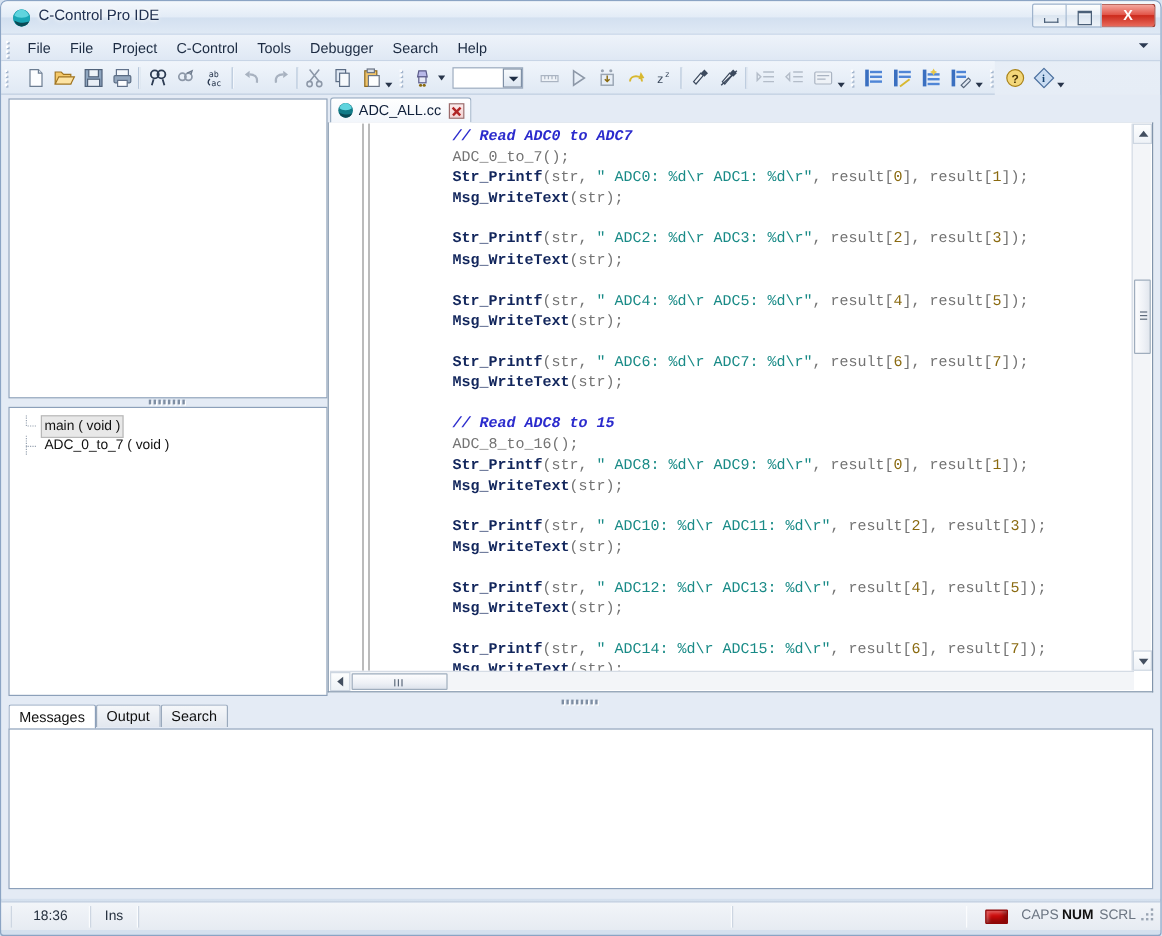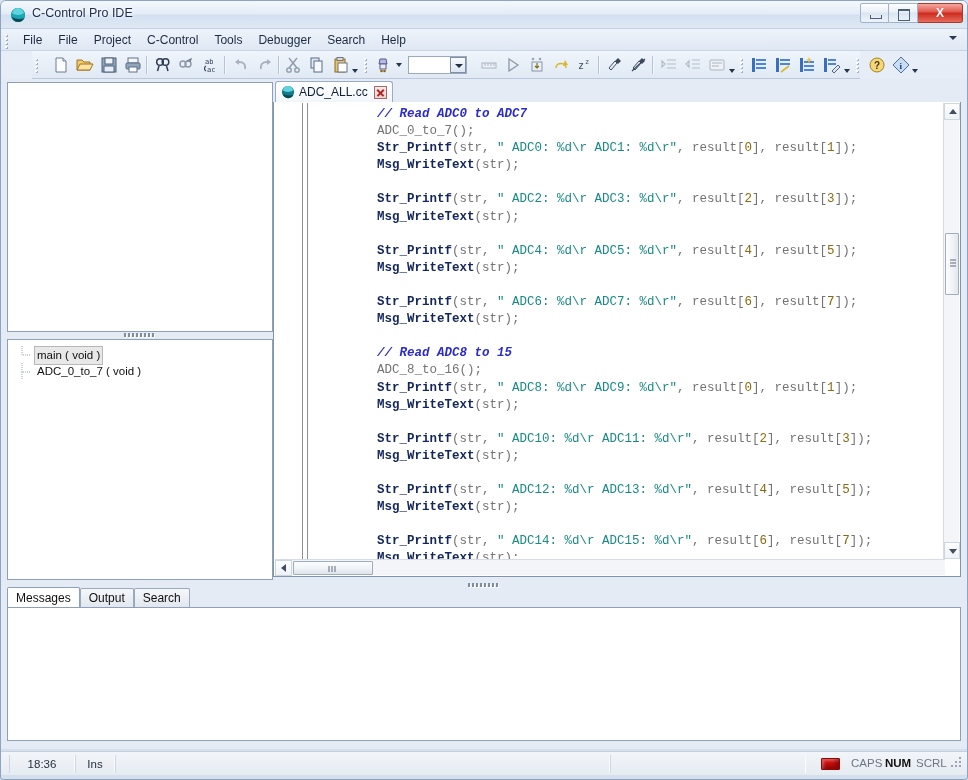--- a/index.html
+++ b/index.html
@@ -74,21 +74,20 @@
   .menu-chevron{
     position:absolute;right:10px;top:7px;width:0;height:0;
     border-left:4px solid transparent;border-right:4px solid transparent;border-top:4px solid #2b3a52;
   }
   
   .toolbar{
     position:absolute;left:0;top:50px;width:828px;height:28px;
     background:linear-gradient(to bottom,#f0f5fb,#e0e9f4);
     border-bottom:1px solid #b9c9dd;
     box-sizing:border-box;
-    margin-left:31px;
   }
   .tb-grip{position:absolute;top:5px;width:4px;height:18px;}
   .tb-grip i{display:block;width:2px;height:2px;background:#fdfdfe;box-shadow:1px 1px 0 #a3b5cc;margin:2px 0 0 0;}
   .tbtn{
     position:absolute;top:3px;width:22px;height:22px;
     display:flex;align-items:center;justify-content:center;
   }
   .tbtn svg{display:block;}
   .tsep{position:absolute;top:5px;width:1px;height:18px;background:#b5c5d9;border-right:1px solid #f3f7fc;}
   .tcombo{
@@ -238,21 +237,21 @@
   }
   .hs-thumb .grips{position:absolute;left:50%;top:4px;transform:translateX(-50%);display:flex;}
   .hs-thumb .grips i{width:1px;height:6px;background:#5e6b7c;margin-right:2px;}
   .hsplit-h{
     position:absolute;left:6px;top:503px;width:954px;height:7px;
   }
   
   .bottom{
     position:absolute;left:6px;top:508px;width:954px;height:155px;
   }
-  .btabs{position:absolute;left:0;top:0;height:21px;display:flex;align-items:center;}
+  .btabs{position:absolute;left:0;top:0;height:21px;display:flex;align-items:flex-start;}
   .btab{
     height:19px;padding:0 8px;font-size:12px;color:#101010;
     background:linear-gradient(to bottom,#f5f7fa,#e2e7ef);
     border:1px solid #9aa9bc;border-bottom:none;
     display:flex;align-items:center;
     border-radius:2px 2px 0 0;
     box-sizing:border-box;
   }
   .btab.active{
     height:21px;background:#fff;border-color:#8ca0ba;

